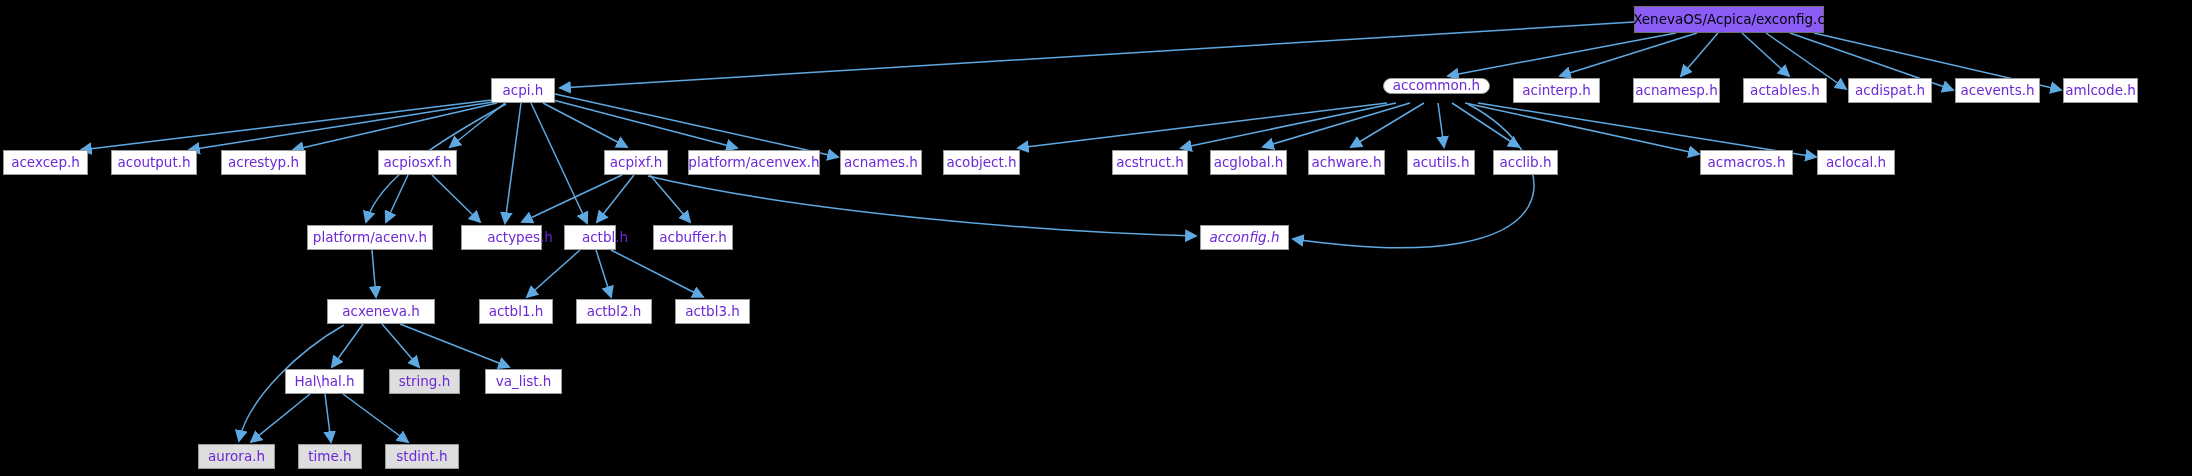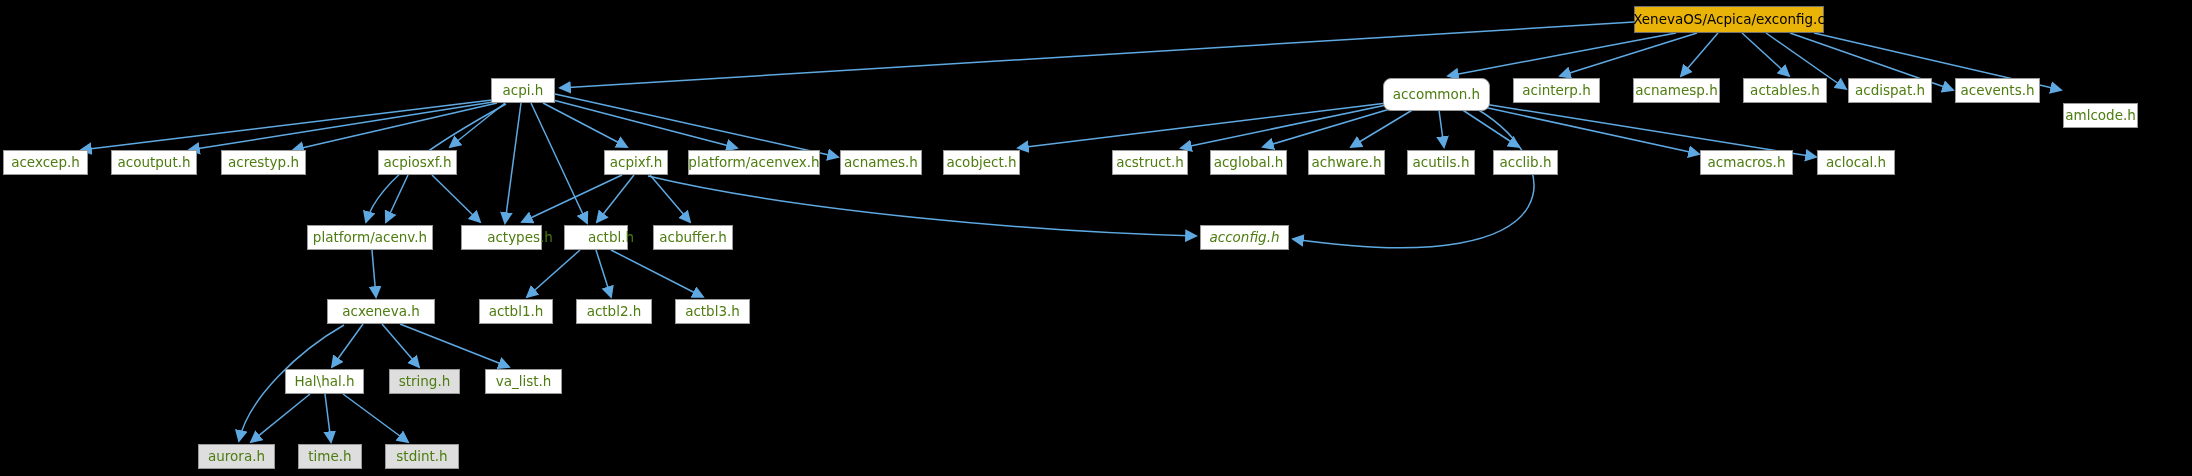--- a/index.html
+++ b/index.html
@@ -1,22 +1,22 @@
 <!DOCTYPE html>
 <html><head>
 <meta charset="utf-8">
 <style>
   html,body{margin:0;padding:0;background:#000;}
   #stage{position:relative;width:2192px;height:476px;background:#000;overflow:hidden;
          font-family:"DejaVu Sans","Liberation Sans",sans-serif;}
   #edges{position:absolute;left:0;top:0;width:2192px;height:476px;pointer-events:none;}
   .node{position:absolute;box-sizing:border-box;display:flex;align-items:center;justify-content:center;
-        font-size:13.5px;line-height:1;color:#4d7c0f;background:#ffffff;border:1px solid #9a9a9a;
+        font-size:13.5px;line-height:1;color:#6d28d9;background:#ffffff;border:1px solid #9a9a9a;
         white-space:nowrap;cursor:pointer;}
-  .node.main{background:#eab308;border-color:#6f6f6f;color:#000;}
+  .node.main{background:#8b5cf6;border-color:#6f6f6f;color:#000;}
   .node.leaf{background:#dedede;}
 </style>
 </head>
 <body>
 
 <div id="stage">
   <svg id="edges" xmlns="http://www.w3.org/2000/svg">
     <defs>
       <marker id="arrow" viewBox="0 0 10 10" refX="8.5" refY="5" markerWidth="8.5" markerHeight="8.5" orient="auto-start-reverse">
         <path d="M0,0 L10,5 L0,10 z" fill="#5fa9e2"></path>
@@ -65,45 +65,45 @@
         <path d="M 1438 103 L 1444 147" fill="none" stroke="#5fa9e2" stroke-width="1.5" marker-end="url(#arrow)"></path>
         <path d="M 1452 103 L 1519 147" fill="none" stroke="#5fa9e2" stroke-width="1.5" marker-end="url(#arrow)"></path>
         <path d="M 1465 103 L 1699 154" fill="none" stroke="#5fa9e2" stroke-width="1.5" marker-end="url(#arrow)"></path>
         <path d="M 1478 103 L 1816 157" fill="none" stroke="#5fa9e2" stroke-width="1.5" marker-end="url(#arrow)"></path>
         <path d="M 1468 104 C 1565 155, 1590 282, 1293 239" fill="none" stroke="#5fa9e2" stroke-width="1.5" marker-end="url(#arrow)"></path>
       </g>
   </svg>
   <div id="nodes">
       <div class="node main" style="left: 1634px; top: 6px; width: 190px; height: 27px;">XenevaOS/Acpica/exconfig.c</div>
       <div class="node" style="left: 491px; top: 78px; width: 64px; height: 25px;">acpi.h</div>
-      <div class="node" style="left: 1383px; top: 78px; width: 107px; height: 33px; border-radius: 8px;">accommon.h</div>
+      <div class="node" style="left: 1383px; top: 78px; width: 107px; height: 16px; border-radius: 8px;">accommon.h</div>
       <div class="node" style="left: 1513px; top: 78px; width: 87px; height: 25px;">acinterp.h</div>
       <div class="node" style="left: 1633px; top: 78px; width: 87px; height: 25px;">acnamesp.h</div>
       <div class="node" style="left: 1743px; top: 78px; width: 84px; height: 25px;">actables.h</div>
       <div class="node" style="left: 1848px; top: 78px; width: 84px; height: 25px;">acdispat.h</div>
       <div class="node" style="left: 1955px; top: 78px; width: 85px; height: 25px;">acevents.h</div>
-      <div class="node" style="left: 2063px; top: 78px; width: 75px; height: 25px; margin-top: 25px;">amlcode.h</div>
+      <div class="node" style="left: 2063px; top: 78px; width: 75px; height: 25px;">amlcode.h</div>
       <div class="node" style="left: 3px; top: 150px; width: 85px; height: 25px;">acexcep.h</div>
       <div class="node" style="left: 111px; top: 150px; width: 86px; height: 25px;">acoutput.h</div>
       <div class="node" style="left: 221px; top: 150px; width: 85px; height: 25px;">acrestyp.h</div>
       <div class="node" style="left: 378px; top: 150px; width: 79px; height: 25px;">acpiosxf.h</div>
       <div class="node" style="left: 604px; top: 150px; width: 64px; height: 25px;">acpixf.h</div>
       <div class="node" style="left: 688px; top: 150px; width: 132px; height: 25px;">platform/acenvex.h</div>
       <div class="node" style="left: 840px; top: 150px; width: 82px; height: 25px;">acnames.h</div>
       <div class="node" style="left: 943px; top: 150px; width: 77px; height: 25px;">acobject.h</div>
       <div class="node" style="left: 1112px; top: 150px; width: 76px; height: 25px;">acstruct.h</div>
       <div class="node" style="left: 1210px; top: 150px; width: 77px; height: 25px;">acglobal.h</div>
       <div class="node" style="left: 1308px; top: 150px; width: 77px; height: 25px;">achware.h</div>
       <div class="node" style="left: 1407px; top: 150px; width: 68px; height: 25px;">acutils.h</div>
       <div class="node" style="left: 1493px; top: 150px; width: 65px; height: 25px;">acclib.h</div>
       <div class="node" style="left: 1700px; top: 150px; width: 93px; height: 25px;">acmacros.h</div>
       <div class="node" style="left: 1817px; top: 150px; width: 78px; height: 25px;">aclocal.h</div>
       <div class="node" style="left: 307px; top: 225px; width: 126px; height: 25px;">platform/acenv.h</div>
       <div class="node" style="left: 461px; top: 225px; width: 81px; height: 25px; padding-left: 37px;">actypes.h</div>
-      <div class="node" style="left: 564px; top: 225px; width: 64px; height: 25px; padding-left: 30px;">actbl.h</div>
+      <div class="node" style="left: 564px; top: 225px; width: 52px; height: 25px; padding-left: 30px;">actbl.h</div>
       <div class="node" style="left: 653px; top: 225px; width: 80px; height: 25px;">acbuffer.h</div>
       <div class="node" style="left: 1200px; top: 225px; width: 89px; height: 25px; font-style: italic;">acconfig.h</div>
       <div class="node" style="left: 327px; top: 299px; width: 108px; height: 25px;">acxeneva.h</div>
       <div class="node" style="left: 479px; top: 299px; width: 74px; height: 25px;">actbl1.h</div>
       <div class="node" style="left: 576px; top: 299px; width: 76px; height: 25px;">actbl2.h</div>
       <div class="node" style="left: 675px; top: 299px; width: 75px; height: 25px;">actbl3.h</div>
       <div class="node" style="left: 285px; top: 369px; width: 79px; height: 25px;">Hal\hal.h</div>
       <div class="node leaf" style="left: 389px; top: 369px; width: 71px; height: 25px;">string.h</div>
       <div class="node" style="left: 485px; top: 369px; width: 77px; height: 25px;">va_list.h</div>
       <div class="node leaf" style="left: 198px; top: 444px; width: 77px; height: 25px;">aurora.h</div>

